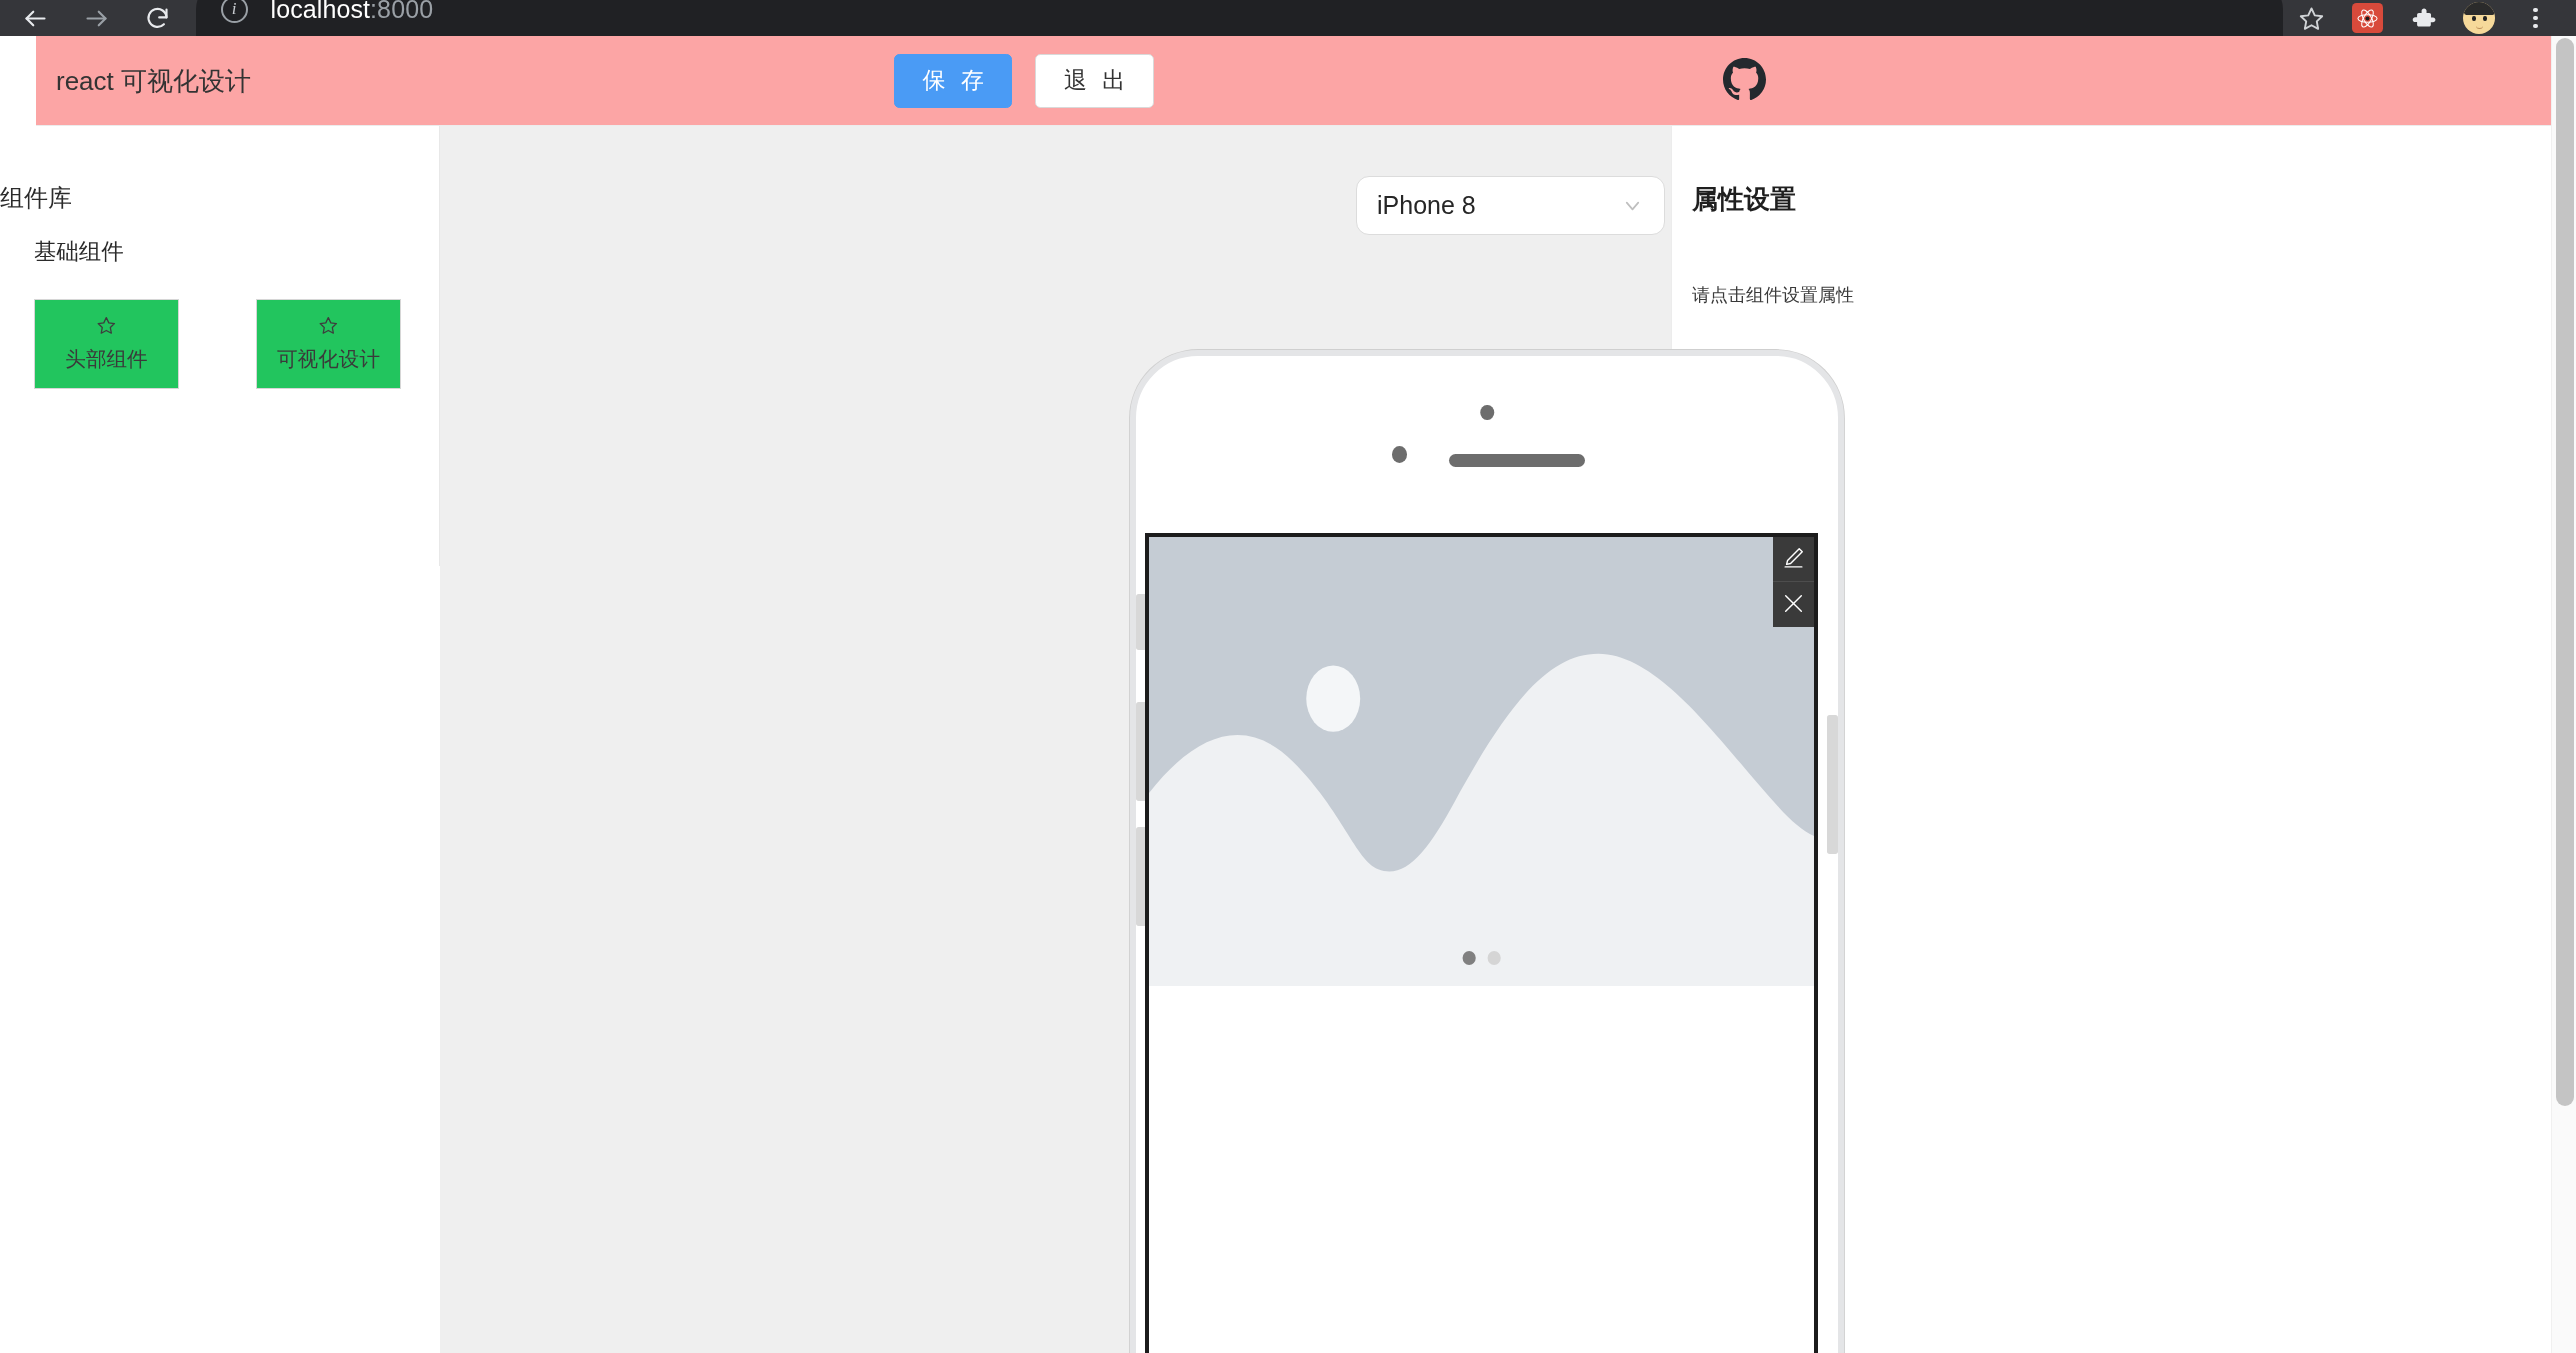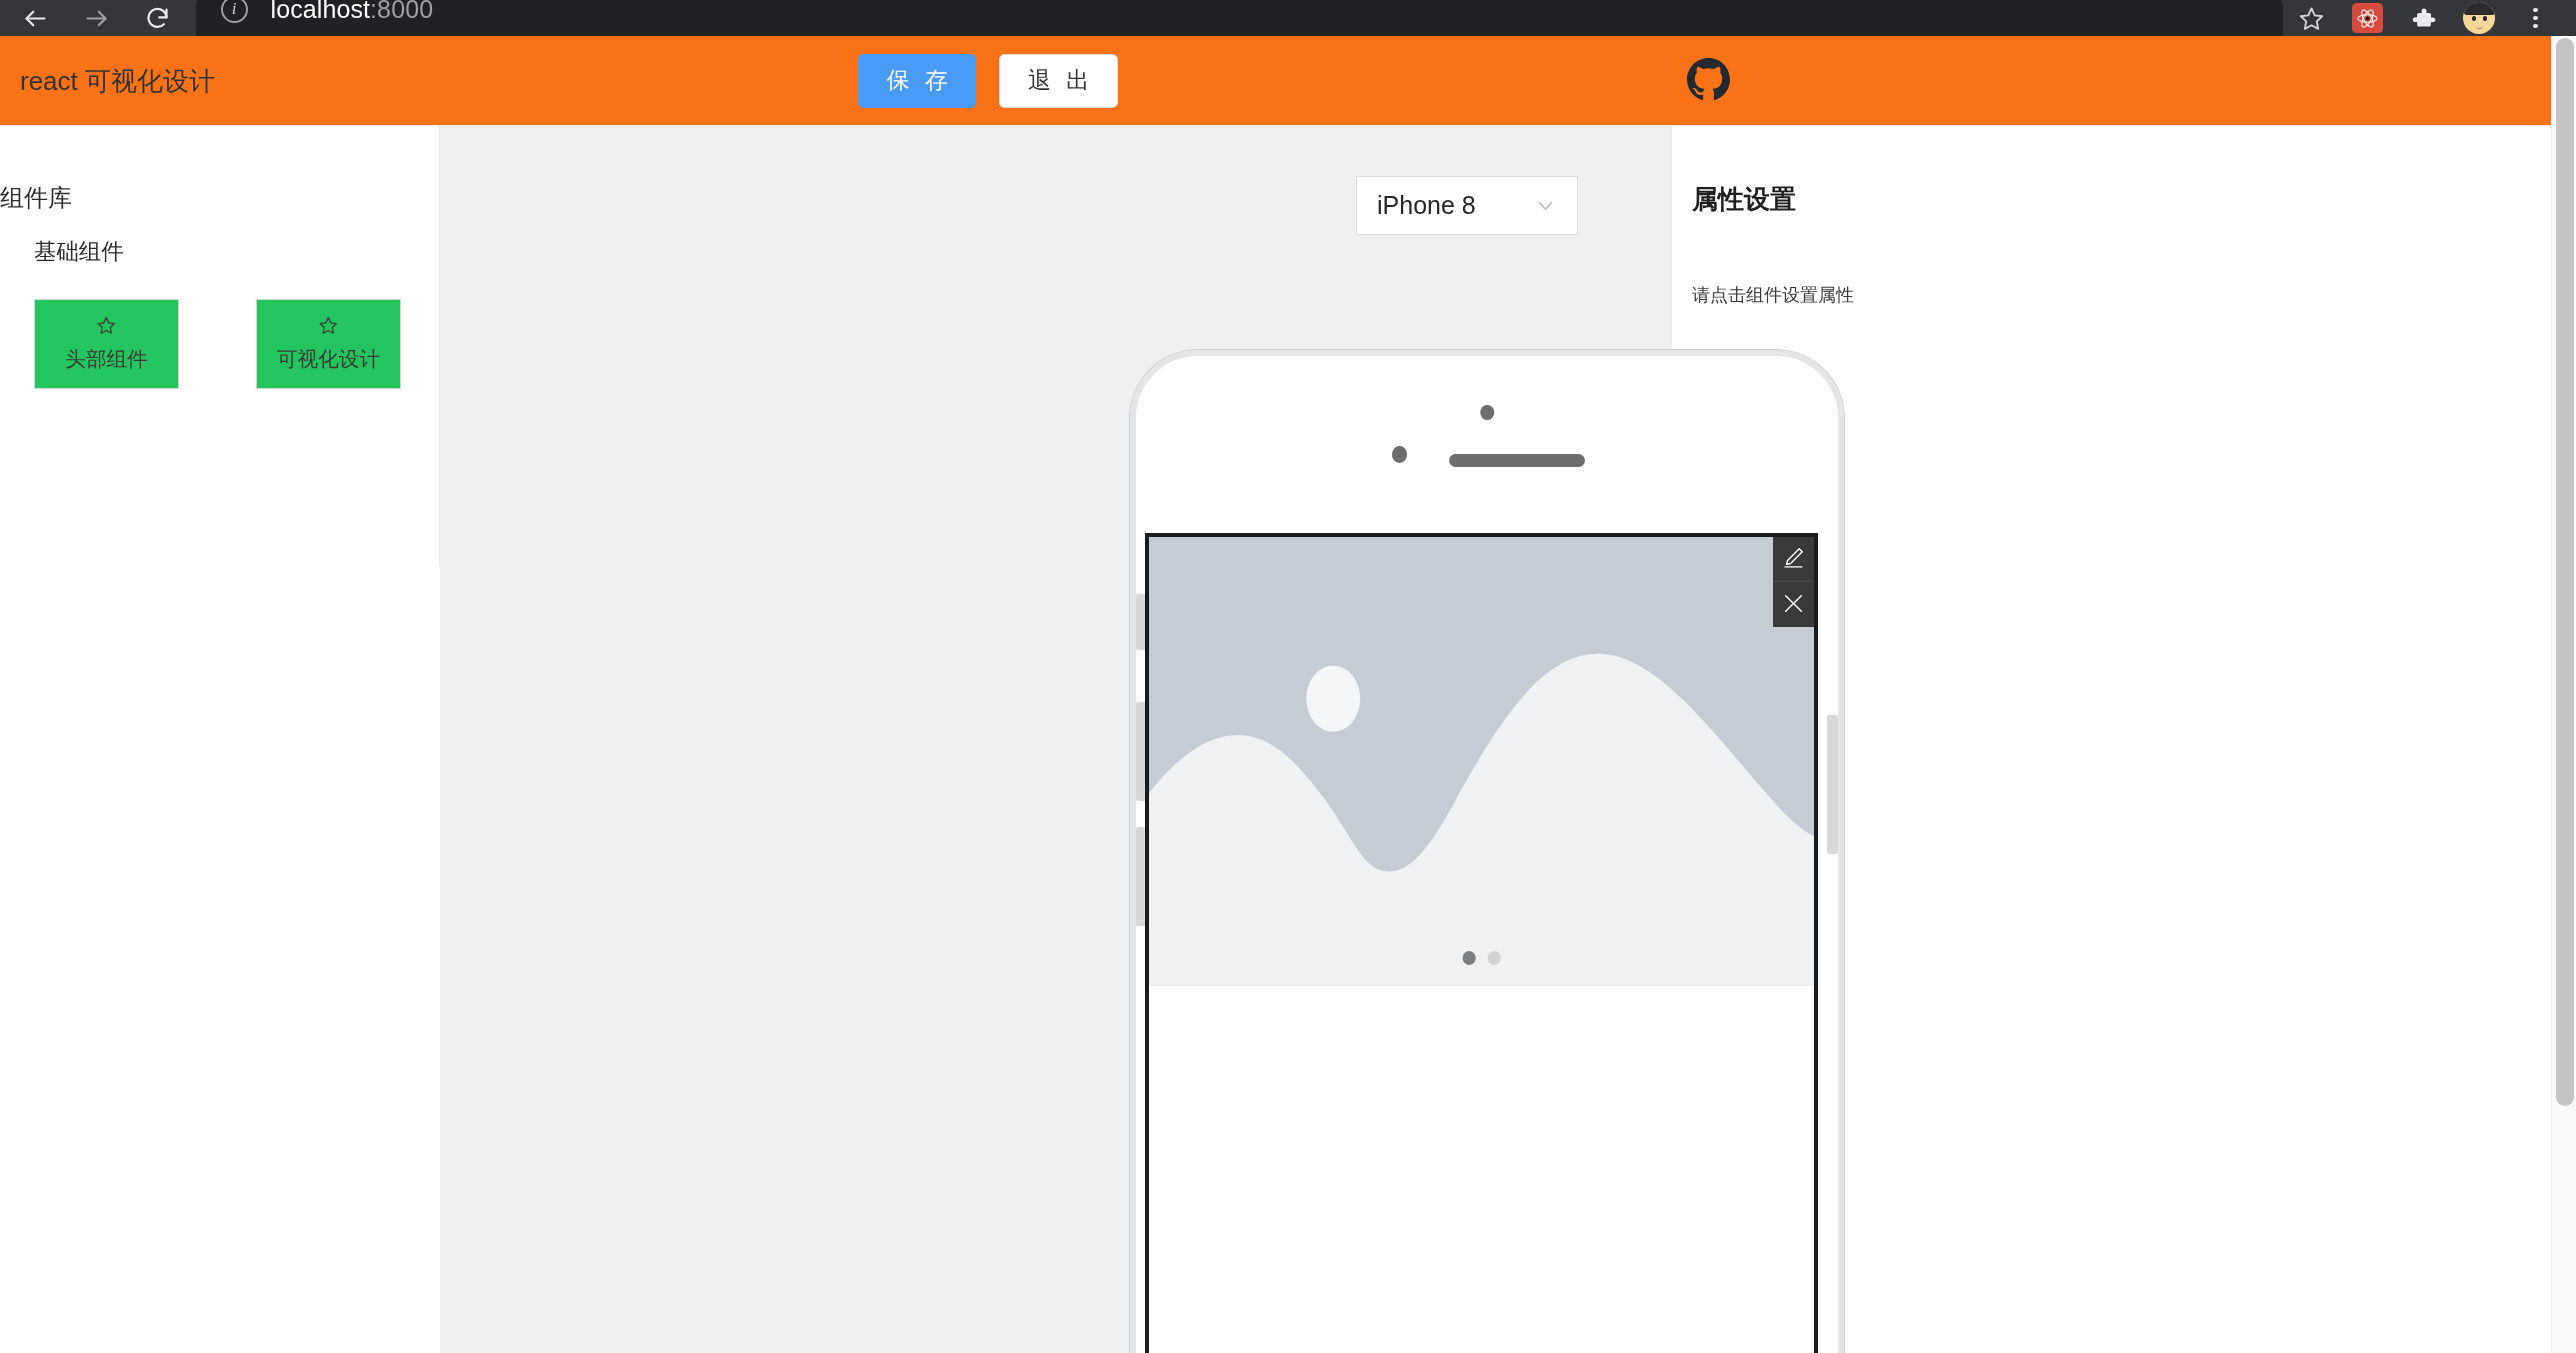--- a/index.html
+++ b/index.html
@@ -99,23 +99,23 @@
   .page {
     position: absolute; top: 36px; left: 0;
     width: 2576px; height: 1318px;
     background: #ffffff;
   }
 
   
   .app-header {
     position: relative;
     height: 90px;
-    background: #f97316;
+    background: #fca5a5;
     border-bottom: 0.9px solid #ececec;
-    display: flex; align-items: center;
+    display: flex; align-items: center; margin-left: 36px;
   }
   .app-title {
     position: absolute; left: 20px; top: 50%;
     transform: translateY(-50%);
     font-size: 26px; color: #333333;
     white-space: nowrap;
   }
   .header-actions {
     position: absolute; left: 858px; top: 50%;
     transform: translateY(-50%);
@@ -189,24 +189,24 @@
   
   .canvas {
     flex: 1;
     background: #efefef;
     position: relative;
     min-height: 1227px;
   }
 
   .device-select {
     position: absolute; top: 50px; left: 916px;
-    width: 222px; height: 59px;
+    width: 309px; height: 59px;
     background: #ffffff;
     border: 0.9px solid #dcdcdc;
-    border-radius: 0;
+    border-radius: 13px;
     display: flex; align-items: center;
     padding: 0 20px;
     cursor: pointer;
   }
   .device-select .val { font-size: 25px; color: #262626; }
   .device-select .chev { margin-left: auto; color: #bfbfbf; line-height: 0; }
 
   
   .phone {
     position: absolute;

